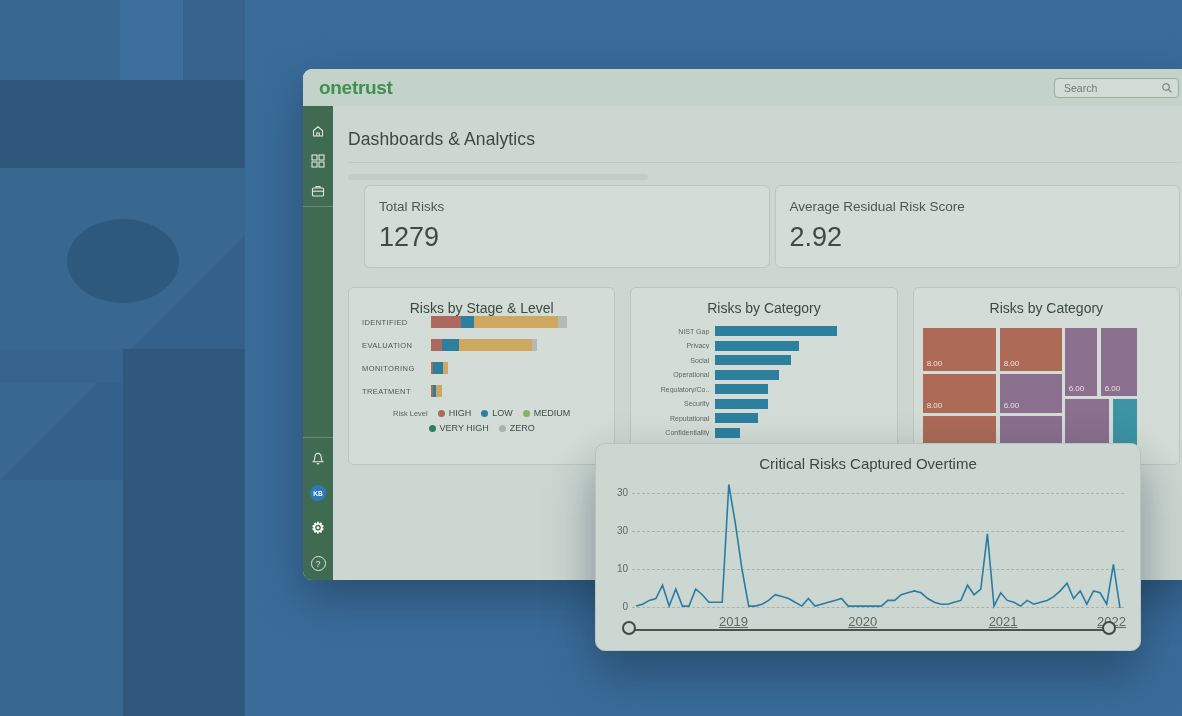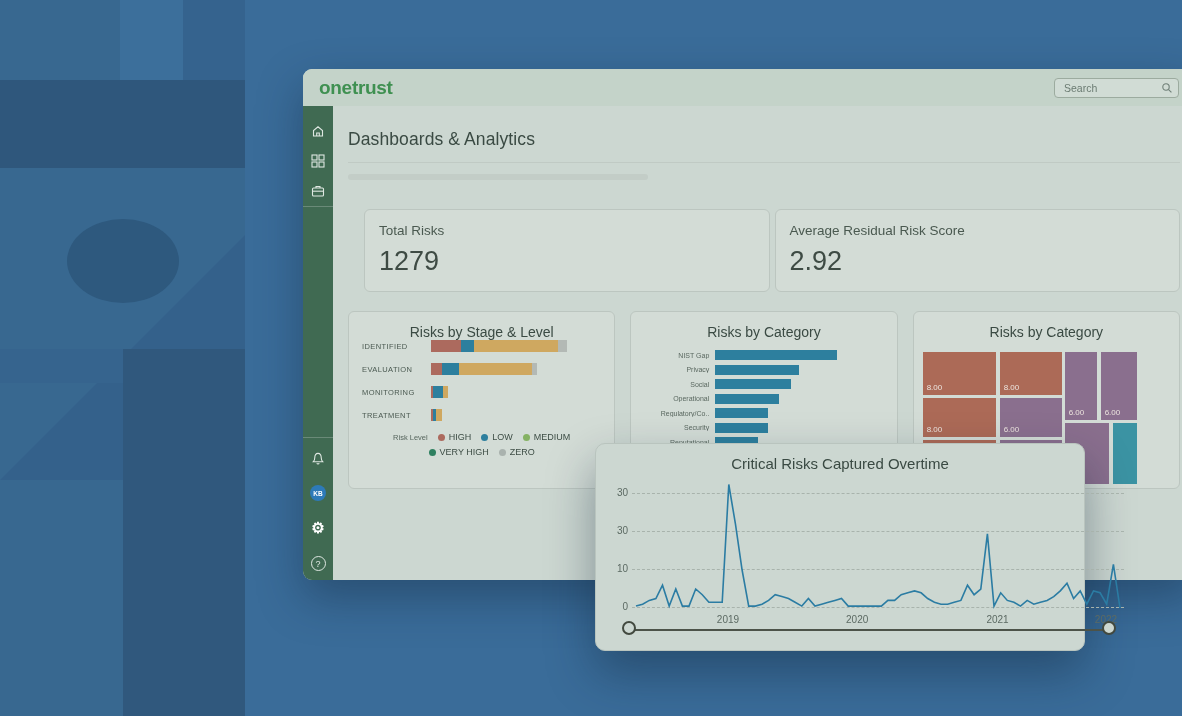--- a/index.html
+++ b/index.html
@@ -30,21 +30,21 @@
             font-size:6.5px; font-weight:bold; display:flex; align-items:center; justify-content:center; }
   .helpc { width:15px; height:15px; border-radius:50%; border:1.2px solid #dfe8e2;
            font-size:9px; display:flex; align-items:center; justify-content:center; }
   .gearg { font-size:15px; font-weight:bold; line-height:15px; }
 
   .content { position:absolute; left:30px; right:0; top:37px; bottom:0; padding:0 15px; }
   .ptitle { margin-top:23px; font-size:17.5px; font-weight:500; color:#3a4a43; letter-spacing:.1px; }
   .prule  { margin-top:12px; border-top:1px solid #c0cac4; }
   .skel   { margin-top:11px; width:300px; height:6px; border-radius:3px; background:#c3cdc7; }
 
-  .statrow { display:flex; gap:5px; margin-top:29px;padding-left:16px; }
+  .statrow { display:flex; gap:5px; margin-top:5px;padding-left:16px; }
   .card { background:#d3dcd6; border:1px solid #bcc6c0; border-radius:6px; flex:1; }
   .stat { height:83px; padding:13px 14px; }
   .stat .lb { font-size:13.5px; color:#4a5950; }
   .stat .vl { margin-top:8px; font-size:27px; font-weight:500; color:#3e4b44; }
 
   .chartrow { display:flex; gap:15px; margin-top:19px; }
   .chart { height:178px; overflow:hidden; position:relative; }
   .ctitle { text-align:center; margin-top:12px; font-size:14px; font-weight:500; color:#3a4a43; }
 
   
@@ -64,28 +64,28 @@
   .crow .lb { width:84px; font-size:7px; color:#5a6860; text-align:right; padding-right:6px;
               white-space:nowrap; overflow:hidden; }
   .cbar { height:10px; background:#2d7f9e; }
 
   
   .tmap { position:relative; margin:12px 8px 0 9px; height:132px;text-align:center; }
   .tile { position:absolute; display:flex; align-items:flex-end; }
   .tile span { font-size:8px; color:#ece4de; padding:0 0 3px 4px; }
 
   
-  .popup { position:absolute; left:595px; top:443px; width:490px; height:208px; z-index:50;
+  .popup { position:absolute; left:595px; top:443px; width:546px; height:208px; z-index:50;
            background:#ccd7d1; border:1px solid #b9c4be; border-radius:10px;
            box-shadow:0 22px 48px rgba(12,32,52,.40); }
   .popup .ctitle { margin-top:11px; font-size:15px; }
   .plot { position:absolute; left:36px; top:40px; width:492px; height:126px; }
   .grid { position:absolute; left:0; width:492px; border-top:1px dashed #a8b3ac; }
   .ytick { position:absolute; left:-28px; width:24px; text-align:right; font-size:10px; color:#5c6a63; }
-  .xlab { position:absolute; width:40px; text-align:center; font-size:10px; color:#5c6a63; top:170px; }
+  .xlab { position:absolute; width:40px; text-align:right; font-size:13px; color:#5c6a63; top:170px;text-decoration:underline; }
   .sline { position:absolute; left:35px; top:185px; width:480px; height:2px; background:#4c5349; }
   .handle { position:absolute; width:14px; height:14px; border:2.5px solid #42493f; border-radius:50%;
             top:177px; background:#ccd7d1; cursor:pointer; }
 </style>
 </head>
 <body>
 
 <div class="bg" style="left:0;top:0;width:245px;height:716px;background:#386890;"></div>
 <div class="bg" style="left:120px;top:0;width:63px;height:110px;background:#3c6f9b;"></div>
 <div class="bg" style="left:183px;top:0;width:62px;height:110px;background:#35638e;"></div>

